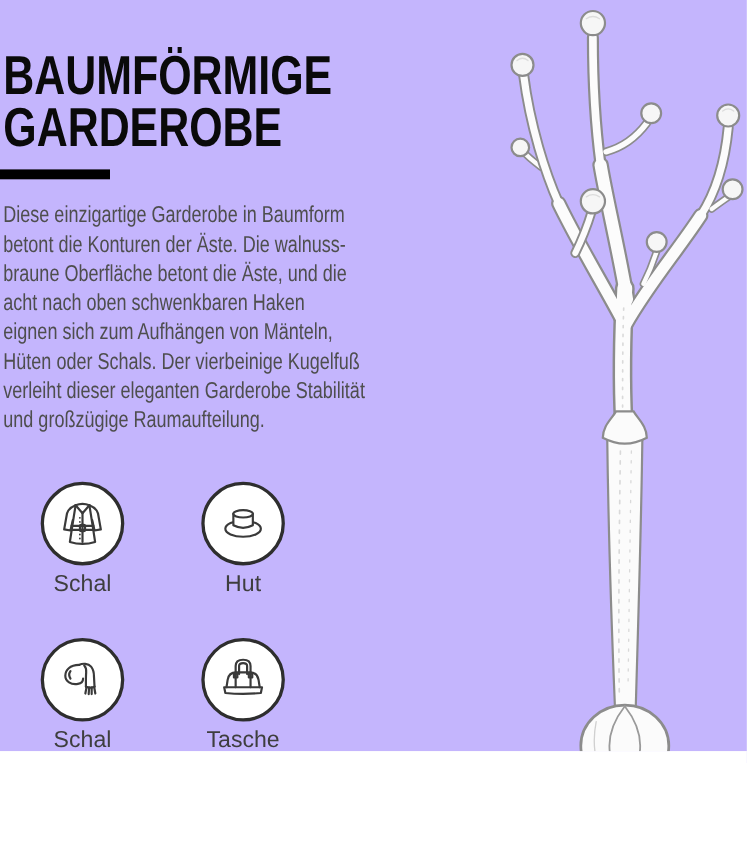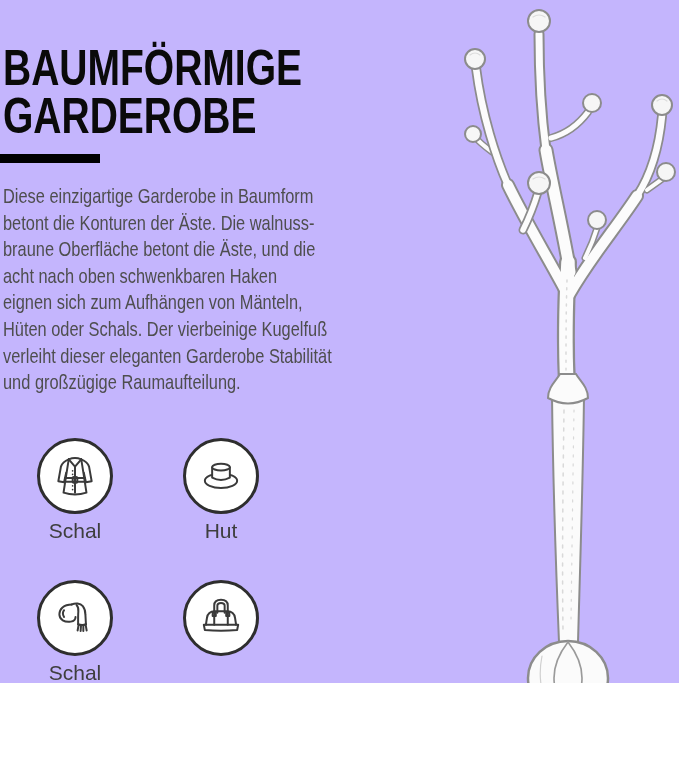--- a/index.html
+++ b/index.html
@@ -109,20 +109,21 @@
         <svg class="feat-icon" width="50" height="50" viewBox="0 0 48 48">
           <path d="M17.5,19 L17.5,12 Q17.5,6.5 24,6.5 Q30.5,6.5 30.5,12 L30.5,19"></path>
           <path d="M20.5,19 L20.5,12 Q20.5,9.5 24,9.5 Q27.5,9.5 27.5,12 L27.5,19"></path>
           <path d="M9.5,30.5 L10.5,24 Q11.5,17.5 18,17.5 L30,17.5 Q36.5,17.5 37.5,24 L38.5,30.5"></path>
           <path d="M7.5,30.5 L40.5,30.5 L39.5,35.5 Q24,37 8.5,35.5 Z"></path>
           <path d="M17.5,17.5 L17.5,30.5 M30.5,17.5 L30.5,30.5"></path>
           <rect x="16" y="18.5" width="3" height="3.5"></rect>
           <rect x="29" y="18.5" width="3" height="3.5"></rect>
         </svg>
       </div>
+      <div class="feature-label">Tasche</div>
     </div>
 
   </div>
 
   <svg class="rack" width="259" height="783" viewBox="0 0 259 783">
     <g fill="none" stroke-linecap="round">
 
       <path d="M72,152 C64,146 59,142 56,138" stroke="#8c8c8c" stroke-width="7"></path>
       <path d="M72,152 C64,146 59,142 56,138" stroke="#fcfcfc" stroke-width="4"></path>
       <circle cx="53" cy="134" r="8" fill="#f6f6f6" stroke="#8c8c8c" stroke-width="2"></circle>

